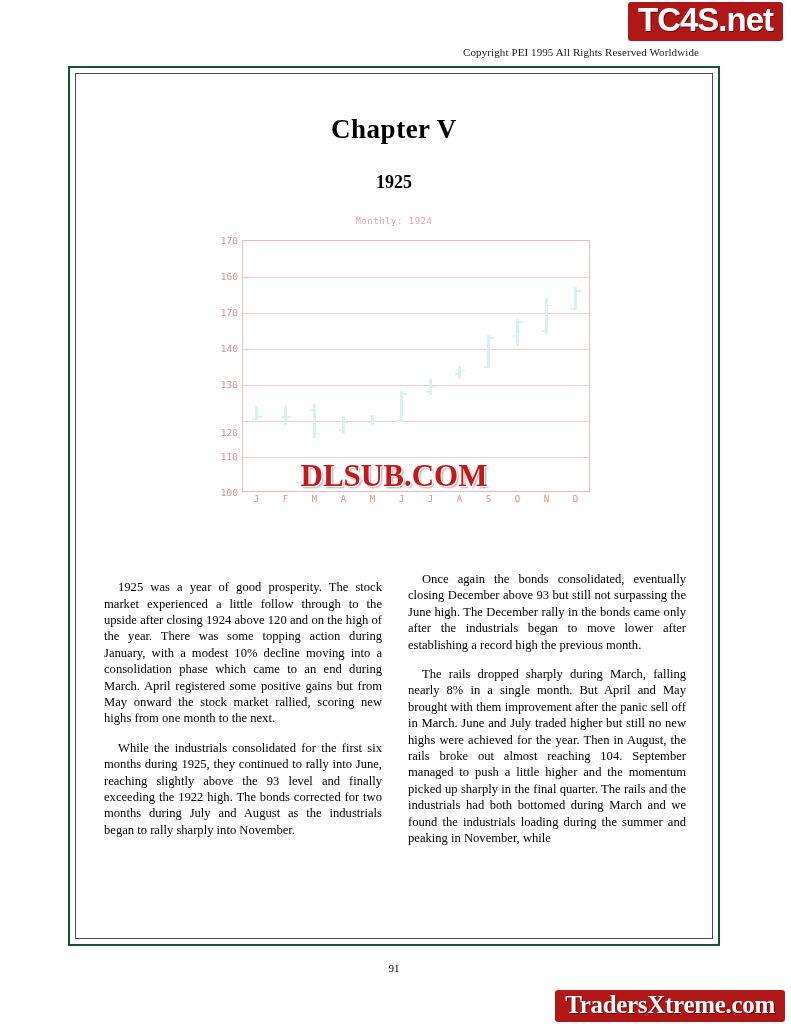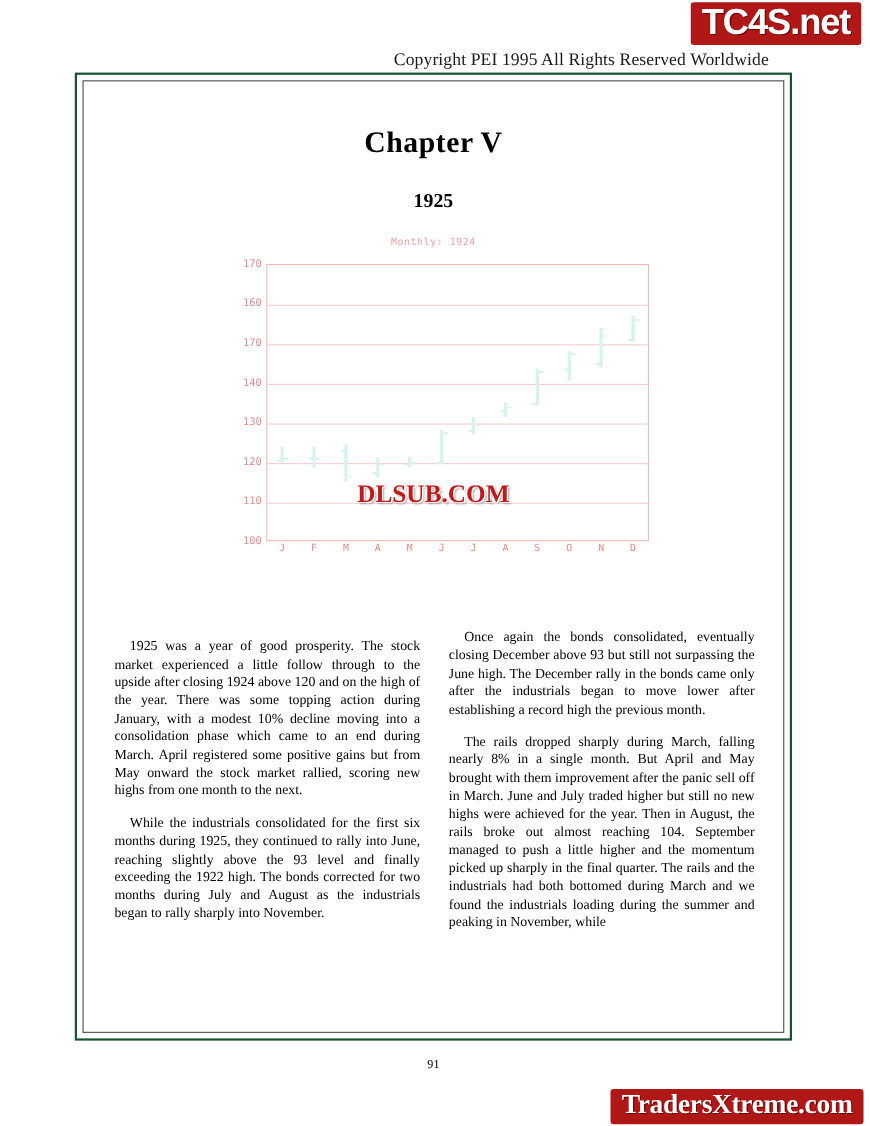--- a/index.html
+++ b/index.html
@@ -30,21 +30,21 @@
     border-radius: 3px;
     text-shadow: 1px 1px 0 #6a0000;
     line-height: 1.05;
   }
 
   .copyright {
     position: absolute;
     top: 46px;
     right: 92px;
     font-family: "Liberation Serif", serif;
-    font-size: 16px;
+    font-size: 11px;
     color: #1a1a1a;
     letter-spacing: .1px;
   }
 
   
   .page-frame {
     position: absolute;
     left: 68px;
     top: 66px;
     width: 652px;
@@ -153,25 +153,25 @@
   .tick-l, .tick-r {
     position: absolute;
     width: 4px;
     height: 1.5px;
     background: #d8f2ef;
   }
 
   .dlsub {
     position: absolute;
     left: 50%;
-    top: 196px;
+    top: 218px;
     transform: translateX(-50%);
     font-family: "Liberation Serif", serif;
     font-weight: bold;
-    font-size: 23px;
+    font-size: 31px;
     color: #c21a1a;
     letter-spacing: 0px;
     text-shadow: 1px 1px 0 #ffffff, 2px 2px 2px rgba(0,0,0,.35);
     white-space: nowrap;
   }
 
   
   .columns {
     position: absolute;
     top: 497px;
@@ -241,21 +241,21 @@
             <div class="gridline" style="top: 216px;"></div>
             <div class="gridline" style="top: 180px;"></div>
             <div class="gridline" style="top: 144px;"></div>
             <div class="gridline" style="top: 108px;"></div>
             <div class="gridline" style="top: 72px;"></div>
             <div class="gridline" style="top: 36px;"></div>
           </div>
         <div id="axis-layer">
             <div class="ylabel" style="top: 252px;">100</div>
             <div class="ylabel" style="top: 216px;">110</div>
-            <div class="ylabel" style="top: 180px;">120</div>
+            <div class="ylabel" style="top: 192px;">120</div>
             <div class="ylabel" style="top: 144px;">130</div>
             <div class="ylabel" style="top: 108px;">140</div>
             <div class="ylabel" style="top: 72px;">170</div>
             <div class="ylabel" style="top: 36px;">160</div>
             <div class="ylabel" style="top: 0px;">170</div>
             <div class="bar" style="left: 61px; top: 165.6px; height: 14.4px;"></div>
             <div class="tick-l" style="left: 57.5px; top: 178.2px;"></div>
             <div class="tick-r" style="left: 64px; top: 176.4px;"></div>
             <div class="xlabel" style="left: 62.5px;">J</div>
             <div class="bar" style="left: 90px; top: 165.6px; height: 19.8px;"></div>

